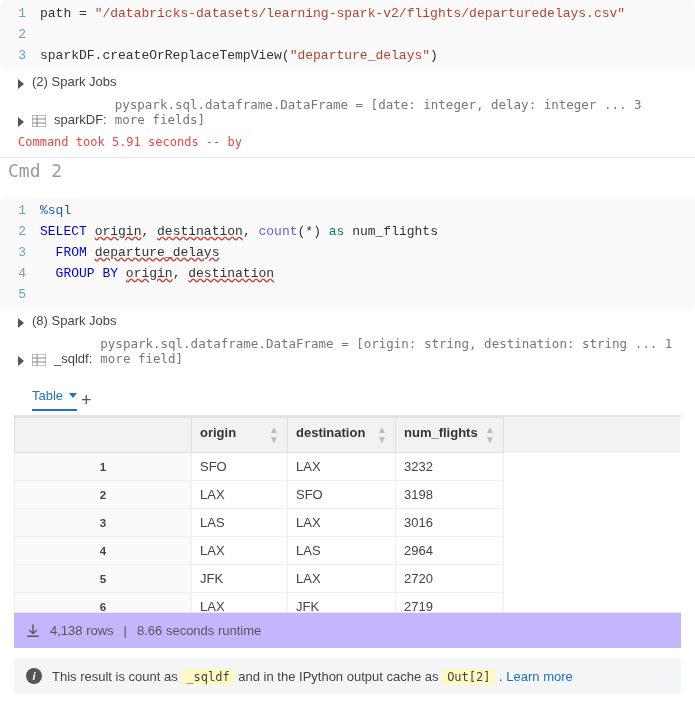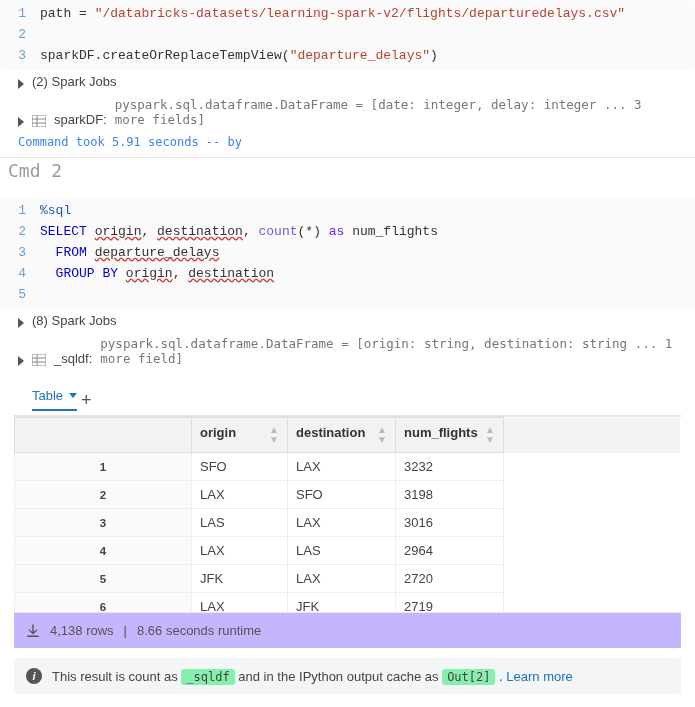--- a/index.html
+++ b/index.html
@@ -26,21 +26,21 @@
     color: #6a9fd2;
     padding-right: 14px;
     user-select: none;
     flex-shrink: 0;
   }
   .code-content { white-space: pre; }
   .c-str  { color: #b5442e; }
   .c-op   { color: #333; }
   .c-fn   { color: #6a5ae0; }
   .c-kw   { color: #0000d0; }
-  .c-kw2  { color: #6d28d9; }
+  .c-kw2  { color: #0f766e; }
   .c-mag  { color: #1e5aaa; }
   .sql-err {
     text-decoration-line: underline;
     text-decoration-style: wavy;
     text-decoration-color: #d23b3b;
   }
   .meta-row {
     display: flex;
     align-items: flex-end;
     gap: 8px;
@@ -53,21 +53,21 @@
     width: 0; height: 0;
     border-top: 5px solid transparent;
     border-bottom: 5px solid transparent;
     border-left: 6px solid #555;
   }
   .df-icon svg { width: 14px; height: 12px; display: block; }
   .schema { color: #777; font-family: "SFMono-Regular", Consolas, monospace; font-size: 12.5px; }
   .exec-time {
     font-family: "SFMono-Regular", Consolas, monospace;
     font-size: 12px;
-    color: #3b82f6;
+    color: #ef4444;
     padding: 4px 18px 8px;
   }
   .cell-divider {
     border-top: 1px solid #e4e4e4;
     padding: 2px 8px;
     font-family: "SFMono-Regular", Consolas, monospace;
     font-size: 18px;
     color: #9a9a9a;
   }
   .tabs-row {
@@ -180,21 +180,21 @@
     background: #555;
     color: #fff;
     font-size: 11px;
     font-weight: bold;
     display: flex;
     align-items: center;
     justify-content: center;
     font-style: italic;
   }
   .chip {
-    background: #86efac;
+    background: #fef9c3;
     border-radius: 3px;
     padding: 1px 5px;
     font-family: "SFMono-Regular", Consolas, monospace;
     font-size: 12px;
   }
   .link { color: #1f6fc0; cursor: pointer; }
 </style>
 </head>
 <body>
 

